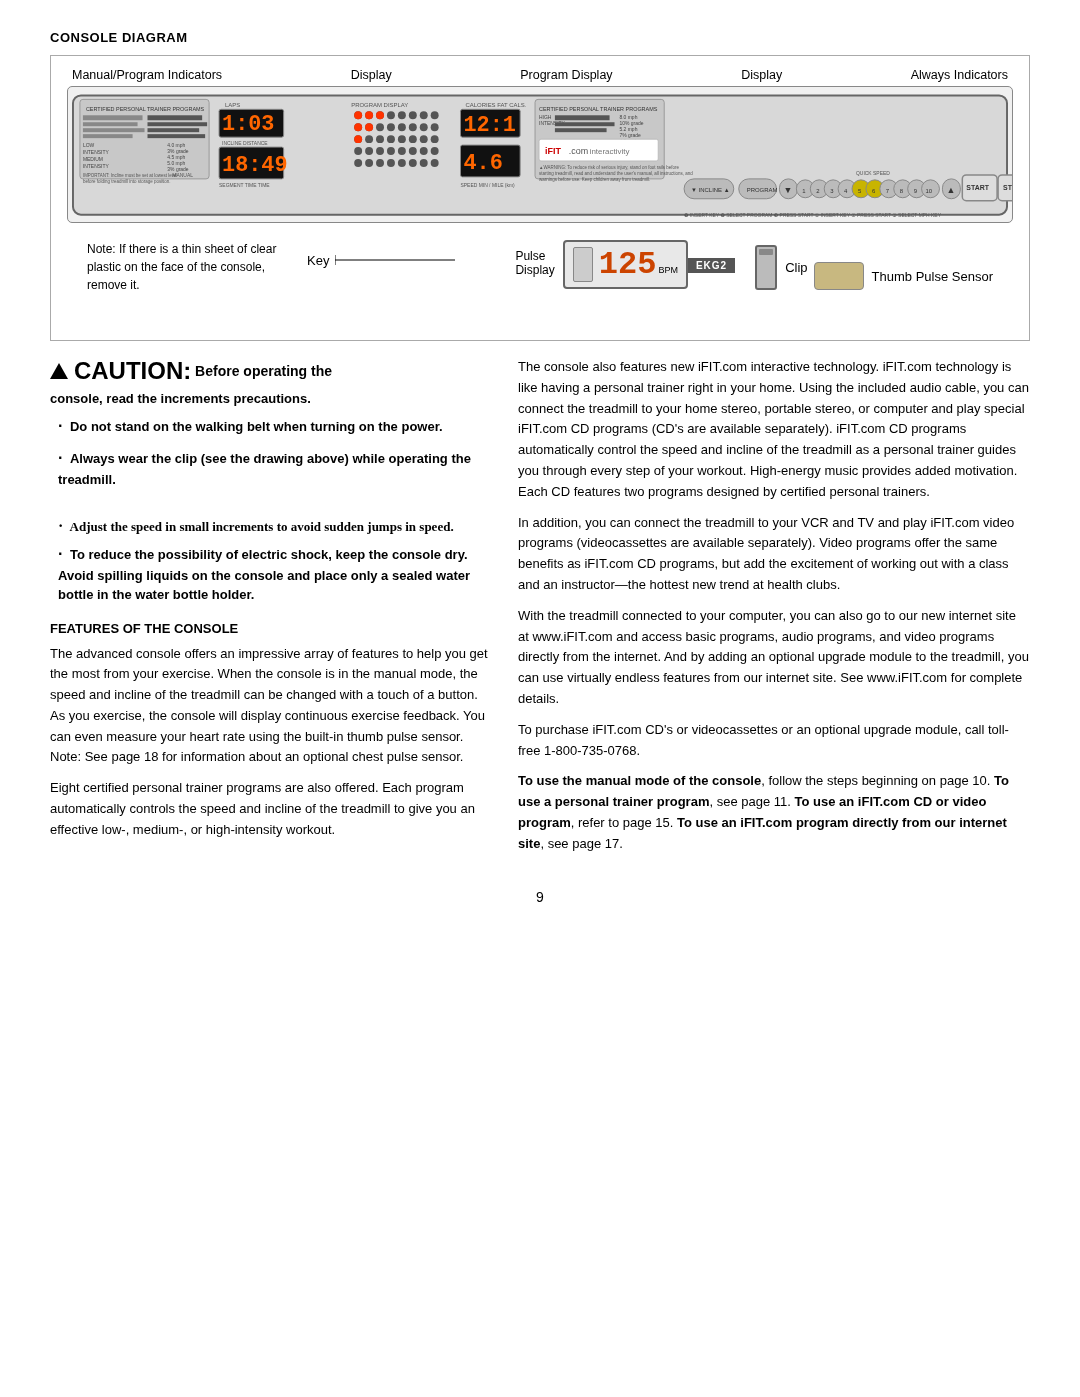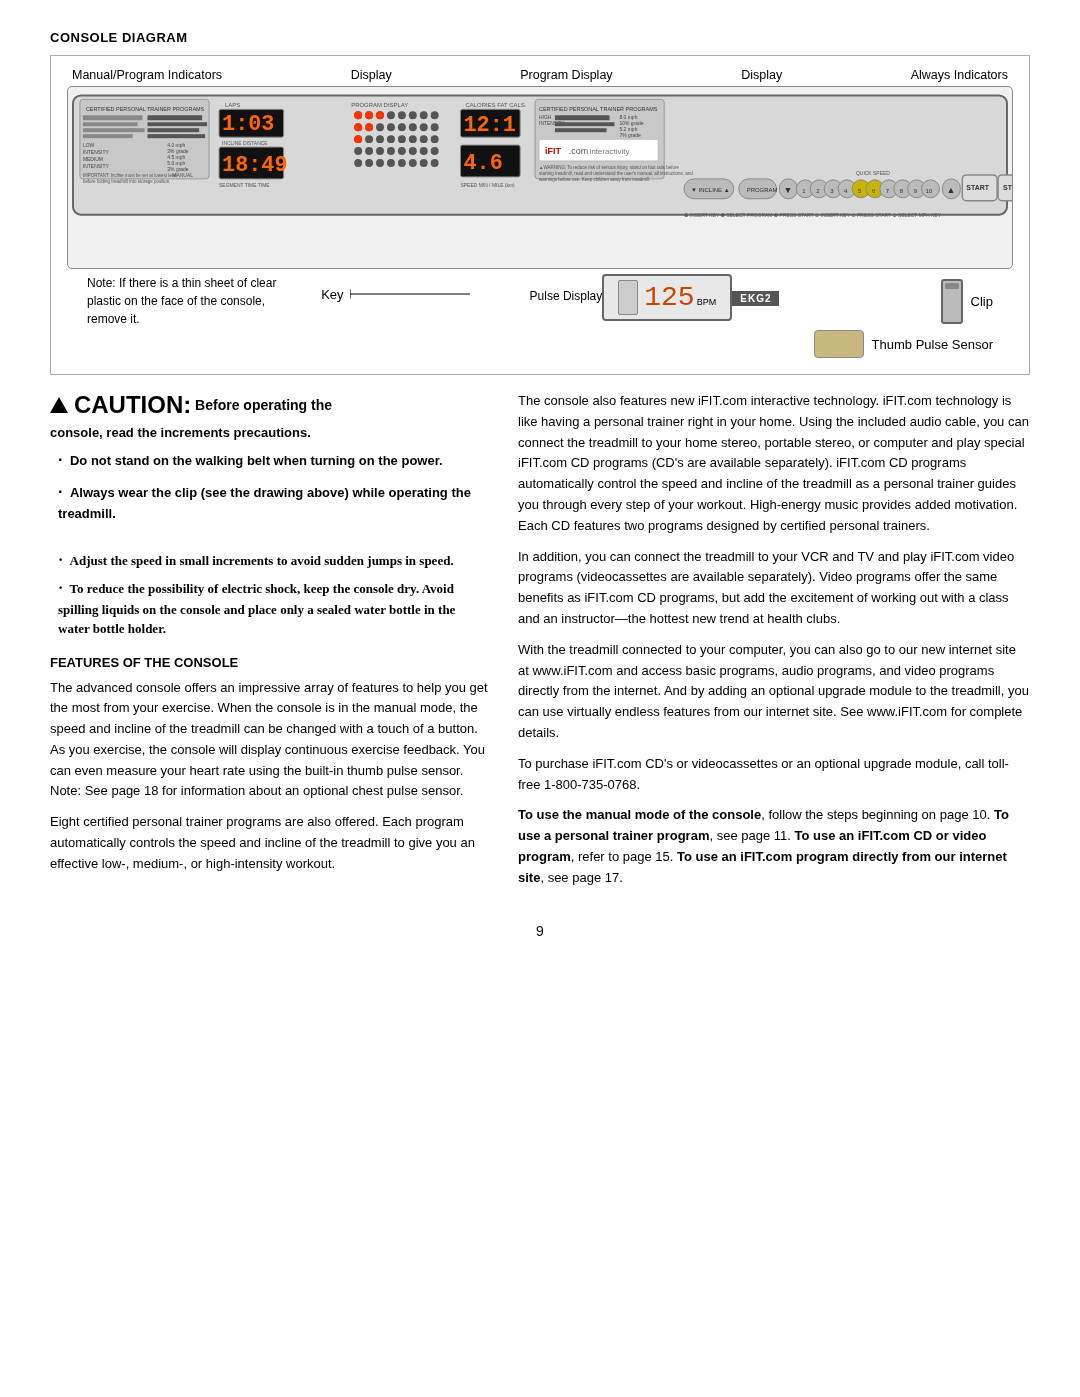--- a/index.html
+++ b/index.html
@@ -23,21 +23,21 @@
 <div style="border:1px solid #aaa; padding:12px 16px 10px; margin-bottom:16px;">
 
   <div style="display:flex; justify-content:space-between; font-size:12.5px; margin-bottom:4px; padding:0 5px;">
     <span>Manual/Program Indicators</span>
     <span>Display</span>
     <span>Program Display</span>
     <span>Display</span>
     <span>Always Indicators</span>
   </div>
 
-  <div style="position:relative; height:183px; background:#f0f0f0; border:1.5px solid #888; border-radius:5px; margin-bottom:4px; overflow:hidden;">
+  <div style="position:relative; height:137px; background:#f0f0f0; border:1.5px solid #888; border-radius:5px; margin-bottom:4px; overflow:hidden;">
     <svg width="100%" height="145" viewBox="0 0 950 145">
 
       <rect x="5" y="8" width="940" height="120" rx="8" ry="8" fill="#d8d8d8" stroke="#666" stroke-width="2"></rect>
 
       <rect x="12" y="12" width="130" height="80" rx="3" fill="#c8c8c8" stroke="#999" stroke-width="1"></rect>
       <text x="18" y="24" font-size="5.5" font-family="Arial" fill="#333">CERTIFIED PERSONAL TRAINER PROGRAMS</text>
 
       <rect x="15" y="28" width="60" height="5" fill="#888"></rect>
       <rect x="15" y="35" width="55" height="4" fill="#888"></rect>
       <rect x="15" y="41" width="62" height="4" fill="#888"></rect>
@@ -201,50 +201,50 @@
       <rect x="936" y="88" width="35" height="26" rx="4" fill="#ddd" stroke="#888" stroke-width="1.5"></rect>
       <text x="941" y="103" font-size="7" fill="#333" font-weight="bold">STOP</text>
 
       <text x="793" y="88" font-size="5" fill="#555">QUICK SPEED</text>
 
       <text x="620" y="130" font-size="5" fill="#555">❶ INSERT KEY ❷ SELECT PROGRAM ❸ PRESS START  ① INSERT KEY ② PRESS START ③ SELECT MPH KEY</text>
 
     </svg>
   </div>
 
-  <div style="display:flex; justify-content:flex-end; align-items:flex-start; padding:0 20px; margin-top:5px; position:relative; min-height:90px;">
+  <div style="display:flex; justify-content:flex-end; align-items:flex-start; padding:0 20px; margin-top:17px; position:relative; min-height:90px;">
 
     <div style="max-width:200px; font-size:12px; line-height:1.5;">
       <p>Note: If there is a thin sheet of clear plastic on the face of the console, remove it.</p>
     </div>
 
     <div style="flex:1; display:flex; justify-content:center; align-items:flex-start; gap:0; position:relative; padding:0 20px;">
 
       <div style="display:flex; align-items:center; margin-right:60px; margin-top:5px;">
         <span style="font-size:13px; margin-right:6px;">Key</span>
         <svg width="120" height="30">
           <line x1="0" y1="15" x2="120" y2="15" stroke="#000" stroke-width="1"></line>
           <line x1="0" y1="10" x2="0" y2="20" stroke="#000" stroke-width="1"></line>
         </svg>
       </div>
 
       <div style="display:flex; flex-direction:row; align-items:center;">
         <span style="font-size:12px; margin-bottom:4px;">Pulse Display</span>
         <div style="background:#e8e8e8; border:2px solid #666; border-radius:4px; padding:4px 8px; width:130px; display:flex; align-items:center; justify-content:center; gap:6px;">
           <div style="width:20px; height:35px; background:#ccc; border:1px solid #888; border-radius:2px;"></div>
           <div style="display:flex; align-items:baseline; gap:2px;">
-            <span style="font-family:'Courier New',monospace; font-size:28px; font-weight:normal; color:#cc4400;">125</span>
+            <span style="font-family:'Courier New',monospace; font-size:32px; font-weight:bold; color:#cc4400;">125</span>
             <span style="font-size:9px; font-weight:normal;">BPM</span>
           </div>
         </div>
         <div style="background:#555; color:#fff; font-size:10px; font-weight:bold; padding:2px 8px; margin-top:2px; letter-spacing:1px;">EKG2</div>
       </div>
     </div>
 
-    <div style="display:flex; flex-direction:column; align-items:flex-end; gap:6px; margin-top:5px;">
+    <div style="display:flex; flex-direction:row; align-items:flex-end; gap:6px; margin-top:5px;">
       <div style="display:flex; align-items:center; gap:8px;">
         <div style="width:22px; height:45px; background:#bbb; border:2px solid #666; border-radius:3px; position:relative;">
           <div style="position:absolute; top:2px; left:2px; right:2px; height:6px; background:#888; border-radius:1px;"></div>
         </div>
         <span style="font-size:13px;">Clip</span>
       </div>
       <div style="display:flex; align-items:center; gap:8px;">
         <div style="width:50px; height:28px; background:#c8b880; border:1px solid #888; border-radius:4px;"></div>
         <span style="font-size:13px;">Thumb Pulse Sensor</span>
       </div>
@@ -271,21 +271,21 @@
           <strong>Do not stand on the walking belt when turning on the power.</strong>
         </li>
         <li style="font-size:13px; margin-bottom:24px; line-height:1.5; padding-left:8px;">
           <span style="font-size:16px; font-weight:bold; margin-right:3px;">·</span>
           <strong>Always wear the clip (see the drawing above) while operating the treadmill.</strong>
         </li>
         <li style="font-size:13px; margin-bottom:4px; line-height:1.5; padding-left:8px;font-family:Liberation Serif, serif;">
           <span style="font-size:16px; font-weight:bold; margin-right:3px;">·</span>
           <strong>Adjust the speed in small increments to avoid sudden jumps in speed.</strong>
         </li>
-        <li style="font-size:13px; margin-bottom:8px; line-height:1.5; padding-left:8px;font-family:Liberation Serif, serif;">
+        <li style="font-size:13px; margin-bottom:8px; line-height:1.5; padding-left:8px;">
           <span style="font-size:16px; font-weight:bold; margin-right:3px;">·</span>
           <strong>To reduce the possibility of electric shock, keep the console dry. Avoid spilling liquids on the console and place only a sealed water bottle in the water bottle holder.</strong>
         </li>
       </ul>
     </div>
 
     <div>
       <p style="font-weight:bold; text-transform:uppercase; font-size:13px; margin-bottom:8px;">FEATURES OF THE CONSOLE</p>
       <p style="font-size:13px; line-height:1.6; margin-bottom:10px;">The advanced console offers an impressive array of features to help you get the most from your exercise. When the console is in the manual mode, the speed and incline of the treadmill can be changed with a touch of a button. As you exercise, the console will display continuous exercise feedback. You can even measure your heart rate using the built-in thumb pulse sensor. Note: See page 18 for information about an optional chest pulse sensor.</p>
       <p style="font-size:13px; line-height:1.6; margin-bottom:10px;">Eight certified personal trainer programs are also offered. Each program automatically controls the speed and incline of the treadmill to give you an effective low-, medium-, or high-intensity workout.</p>

